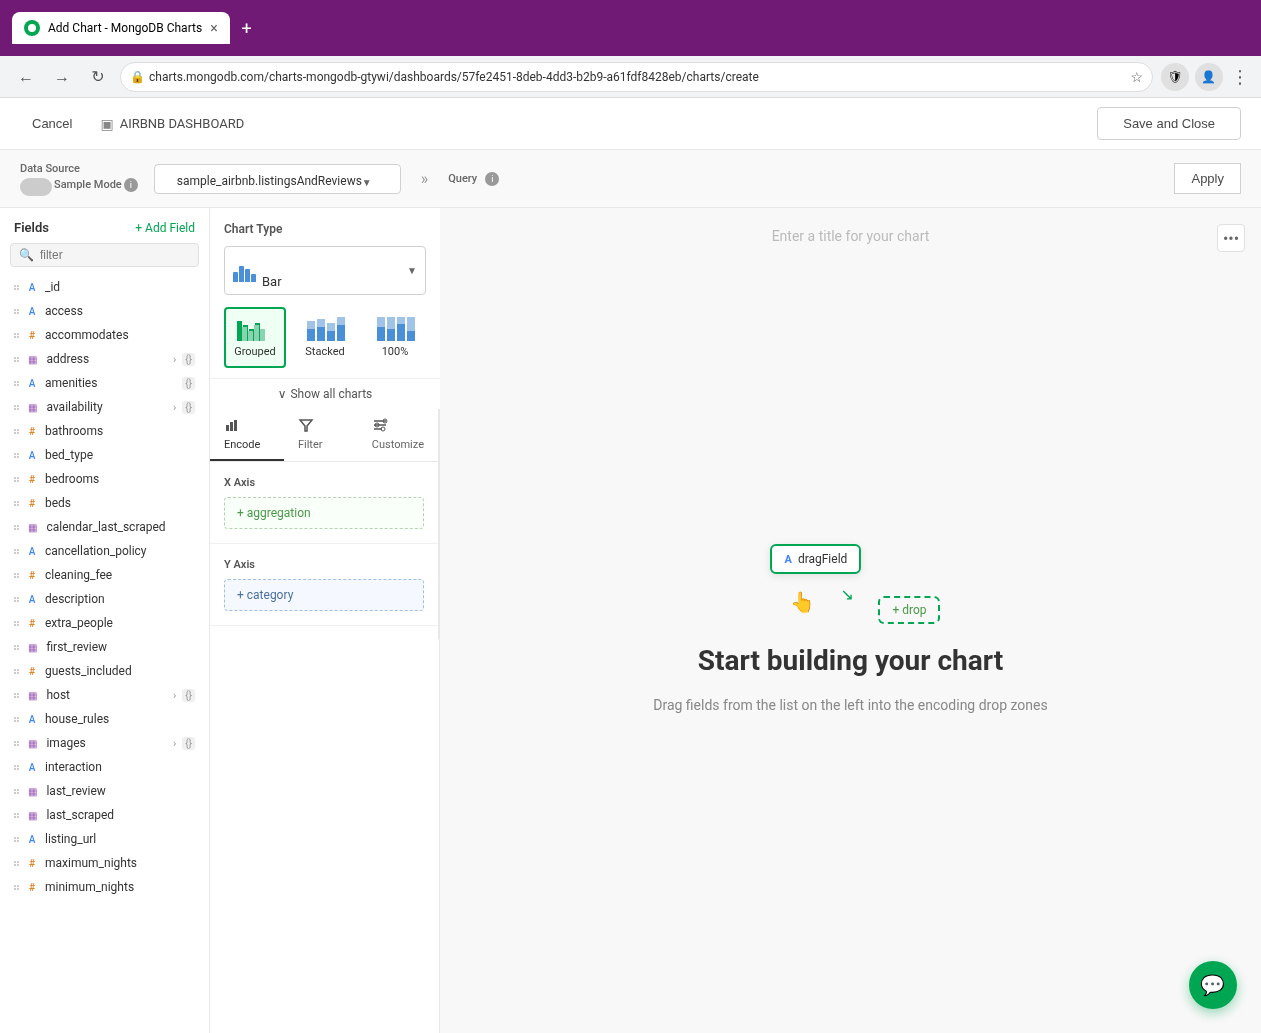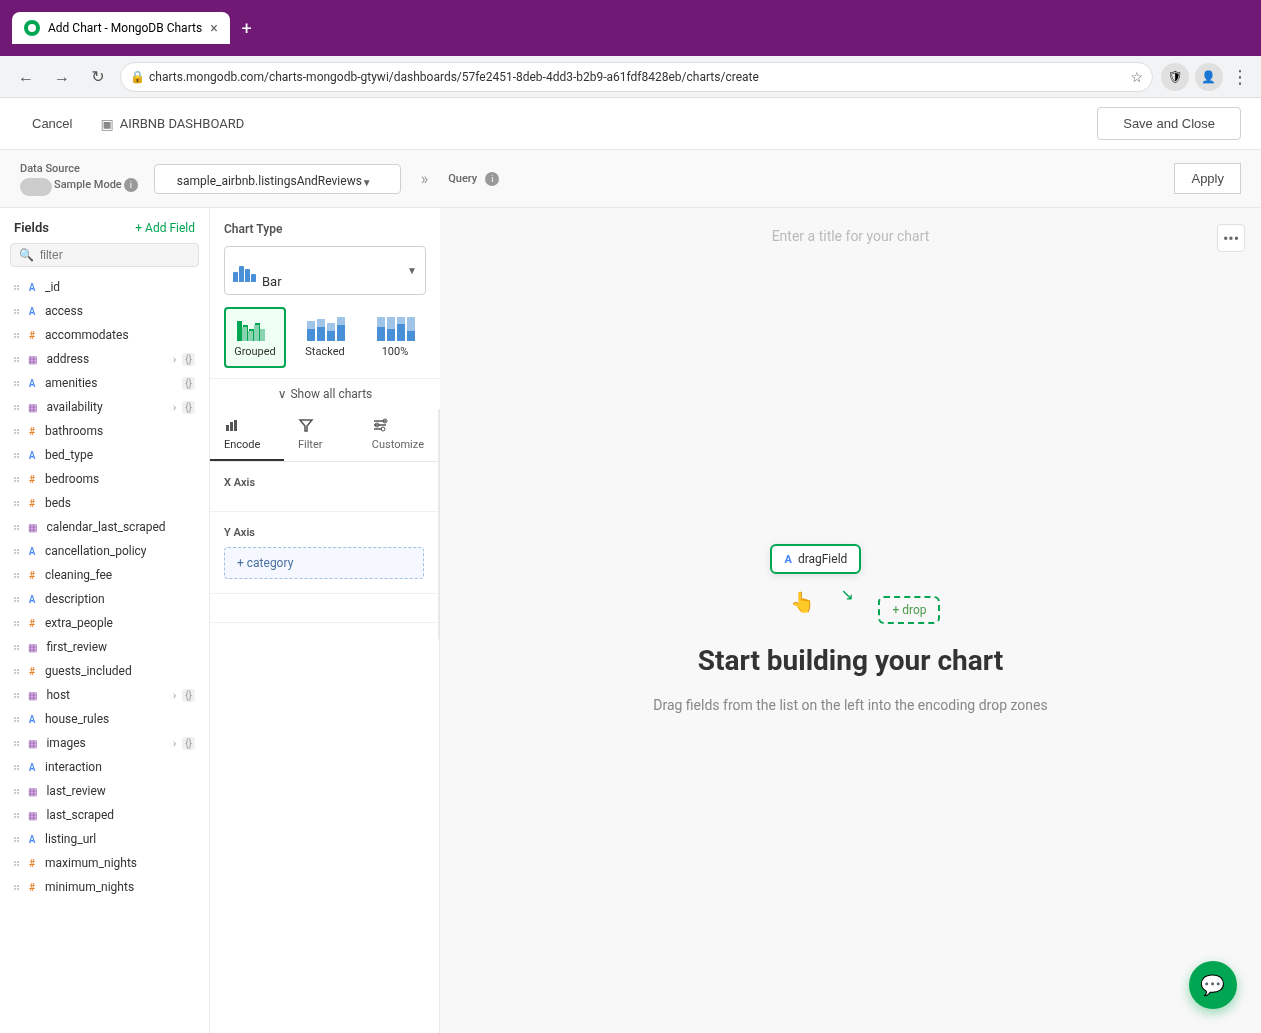--- a/index.html
+++ b/index.html
@@ -659,20 +659,23 @@
                 <circle cx="13" cy="4" r="2" fill="none" stroke="#555" stroke-width="1"></circle>
                 <circle cx="5" cy="8" r="2" fill="none" stroke="#555" stroke-width="1"></circle>
                 <circle cx="11" cy="12" r="2" fill="none" stroke="#555" stroke-width="1"></circle>
               </svg></span>
             <span>Customize</span>
           </div>
         </div>
       <div id="encode-sections">
           <div class="axis-section">
             <div class="axis-label">X Axis</div>
+            <div class="drop-zone">
+              <span>+ aggregation</span>
+            </div>
           </div>
           <div class="axis-section">
             <div class="axis-label">Y Axis</div>
             <div class="drop-zone blue">
               <span>+ category</span>
             </div>
           </div>
           <div class="axis-section"></div>
         </div>
     </div>

